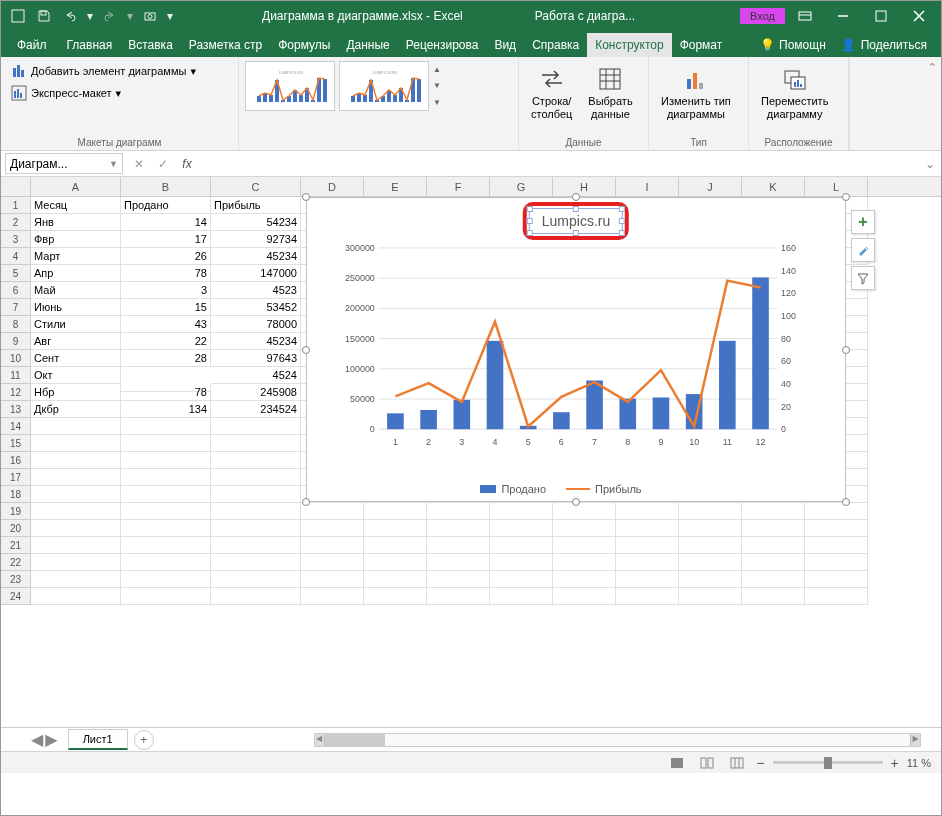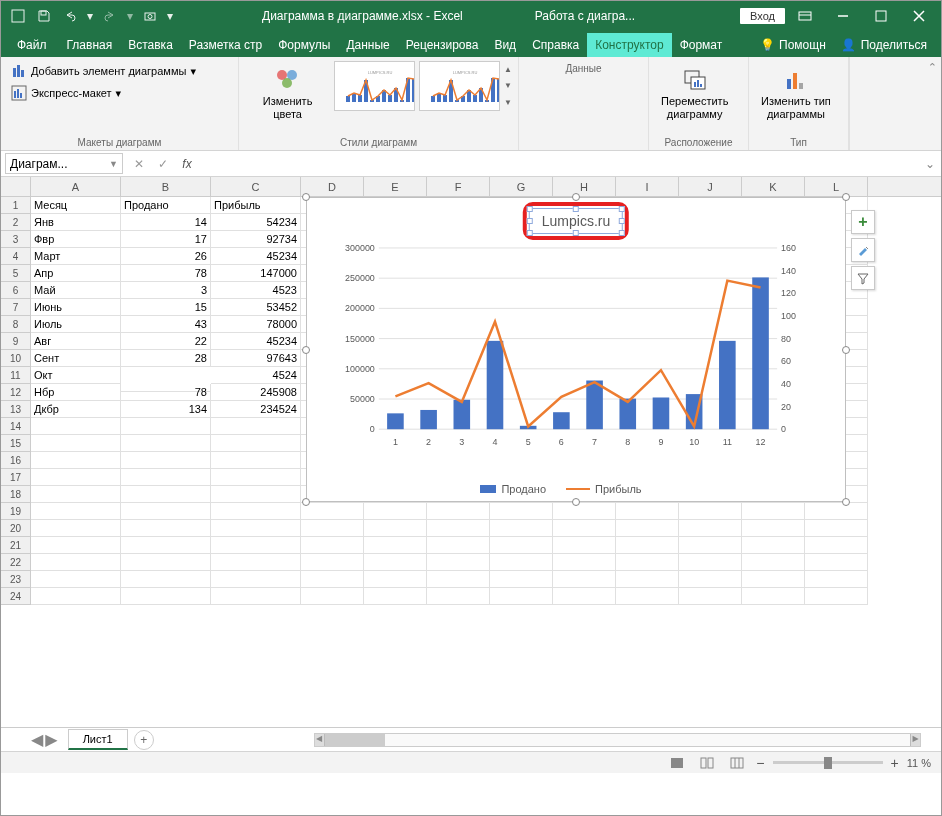--- a/index.html
+++ b/index.html
@@ -4,27 +4,27 @@
 <style>
 * { box-sizing: border-box; margin: 0; padding: 0; font-family: "Segoe UI", Arial, sans-serif; }
 body { background: #fff; width: 942px; height: 816px; overflow: hidden; border: 1px solid #999; }
 
 
 .titlebar { height: 30px; background: #217346; display: flex; align-items: center; color: #fff; font-size: 12px; }
 .titlebar .qat { display: flex; gap: 4px; padding: 0 6px; align-items: center; }
 .titlebar .qat-icon { width: 22px; height: 22px; display: flex; align-items: center; justify-content: center; cursor: pointer; opacity: 0.9; }
 .titlebar .title-center { flex: 1; text-align: center; display: flex; justify-content: center; gap: 12px; }
 .titlebar .title-right { display: flex; align-items: center; gap: 2px; padding-right: 4px; }
-.titlebar .login-btn { background: #ffffff; color: #333; padding: 2px 10px; font-size: 11px; border-radius: 1px; cursor: pointer; margin-left: 24px; }
+.titlebar .login-btn { background: #d946ef; color: #333; padding: 2px 10px; font-size: 11px; border-radius: 1px; cursor: pointer; margin-left: 24px; }
 .titlebar .win-btn { width: 36px; height: 30px; display: flex; align-items: center; justify-content: center; cursor: pointer; }
 
 
 .ribbon-tabs { height: 26px; background: #217346; display: flex; align-items: flex-end; padding-left: 4px; font-size: 12px; }
 .ribbon-tabs .tab { padding: 5px 8px; color: #fff; cursor: pointer; white-space: nowrap; }
-.ribbon-tabs .tab.active { background: #5eead4; color: #217346; margin-top: 48px; }
+.ribbon-tabs .tab.active { background: #e5e5e5; color: #217346; margin-top: 48px; }
 .ribbon-tabs .tab.file { padding: 5px 12px; }
 .ribbon-tabs .help-section { margin-left: auto; display: flex; align-items: center; gap: 4px; padding-right: 8px; }
 .ribbon-tabs .help-btn { color: #fff; padding: 5px 6px; cursor: pointer; display: flex; align-items: center; gap: 4px; }
 
 
 .ribbon-body { height: 94px; background: #f3f3f3; border-bottom: 1px solid #d4d4d4; display: flex; font-size: 11px; }
 .ribbon-group { border-right: 1px solid #e1e1e1; display: flex; flex-direction: column; padding: 4px 6px 2px 6px; }
 .ribbon-group-content { flex: 1; display: flex; align-items: flex-start; gap: 4px; }
 .ribbon-group-label { text-align: center; font-size: 10px; color: #666; padding-top: 2px; }
 .ribbon-btn-v { display: flex; flex-direction: column; align-items: center; justify-content: flex-start; padding: 2px 6px; cursor: pointer; font-size: 11px; text-align: center; line-height: 1.2; }
@@ -207,30 +207,20 @@
           </span>
         <span>Экспресс-макет</span>
           <span>▾</span>
       </div>
     </div>
     <div class="ribbon-group-label">Макеты диаграмм</div>
   </div>
 
   <div class="ribbon-group" style="width:280px">
     <div class="ribbon-group-content">
-      <div class="ribbon-btn-v">
-        <span class="ribbon-icon-lg">
-            <svg width="28" height="28">
-              <circle cx="8" cy="10" r="5" fill="#e25555" opacity=".8"></circle>
-              <circle cx="18" cy="10" r="5" fill="#5b9bd5" opacity=".8"></circle>
-              <circle cx="13" cy="18" r="5" fill="#70ad47" opacity=".8"></circle>
-            </svg>
-          </span>
-        <span style="white-space:pre-line">Изменить цвета</span>
-      </div>
       <div class="style-preview">
         <svg width="90" height="50">
             <g transform="translate(8,6)">
               <rect width="74" height="36" fill="#fff"></rect>
               <text x="37" y="6" font-size="4" text-anchor="middle" fill="#999">LUMPICS.RU</text>
               <rect x="3" y="28" width="4" height="6" fill="#4472c4"></rect>
               <rect x="9" y="25" width="4" height="9" fill="#4472c4"></rect>
               <rect x="15" y="27" width="4" height="7" fill="#4472c4"></rect>
               <rect x="21" y="12" width="4" height="22" fill="#4472c4"></rect>
               <rect x="27" y="32" width="4" height="2" fill="#4472c4"></rect>
@@ -265,61 +255,81 @@
               <polyline points="5,28 11,25 17,27 23,12 29,32 35,28 41,22 47,27 53,20 59,32 65,10 71,11" fill="none" stroke="#ed7d31" stroke-width="1.5"></polyline>
             </g>
           </svg>
       </div>
       <div style="display:flex;flex-direction:column;justify-content:space-around;height:50px;color:#666">
         <span style="font-size:8px;cursor:pointer">▲</span>
         <span style="font-size:8px;cursor:pointer">▼</span>
         <span style="font-size:8px;cursor:pointer">▼</span>
       </div>
     </div>
-    <div class="ribbon-group-label">Стили диаграмм</div>
   </div>
 
   <div class="ribbon-group" style="width:130px">
+    <div class="ribbon-group-content">
+      <div class="ribbon-btn-v">
+        <span class="ribbon-icon-lg">
+            <svg width="28" height="28">
+              <path d="M4 10h16 M16 6l4 4-4 4 M24 18H8 M12 14l-4 4 4 4" fill="none" stroke="#444" stroke-width="1.5"></path>
+            </svg>
+          </span>
+        <span style="white-space:pre-line">Строка/
+столбец</span>
+      </div>
+      <div class="ribbon-btn-v">
+        <span class="ribbon-icon-lg">
+            <svg width="28" height="28">
+              <rect x="4" y="4" width="20" height="20" fill="none" stroke="#444"></rect>
+              <path d="M4 10h20 M4 16h20 M10 4v20 M18 4v20" stroke="#444"></path>
+            </svg>
+          </span>
+        <span style="white-space:pre-line">Выбрать
+данные</span>
+      </div>
+    </div>
     <div class="ribbon-group-label">Данные</div>
+  </div>
+
+  <div class="ribbon-group" style="width:100px">
+    <div class="ribbon-group-content">
+      <div class="ribbon-btn-v">
+        <span class="ribbon-icon-lg">
+            <svg width="28" height="28">
+              <rect x="5" y="14" width="4" height="10" fill="#4472c4"></rect>
+              <rect x="11" y="8" width="4" height="16" fill="#ed7d31"></rect>
+              <rect x="17" y="18" width="4" height="6" fill="#a5a5a5"></rect>
+            </svg>
+          </span>
+        <span style="white-space:pre-line">Изменить тип
+диаграммы</span>
+      </div>
+    </div>
+    <div class="ribbon-group-label">Тип</div>
   </div>
 
   <div class="ribbon-group" style="width:100px">
     <div class="ribbon-group-content">
       <div class="ribbon-btn-v">
         <span class="ribbon-icon-lg">
             <svg width="28" height="28">
               <rect x="4" y="6" width="14" height="12" fill="none" stroke="#444"></rect>
               <rect x="10" y="12" width="14" height="12" fill="#fff" stroke="#444"></rect>
               <rect x="13" y="17" width="2" height="5" fill="#4472c4"></rect>
               <rect x="16" y="15" width="2" height="7" fill="#4472c4"></rect>
               <rect x="19" y="19" width="2" height="3" fill="#4472c4"></rect>
             </svg>
           </span>
         <span style="white-space:pre-line">Переместить
 диаграмму</span>
       </div>
     </div>
     <div class="ribbon-group-label">Расположение</div>
-  </div>
-
-  <div class="ribbon-group" style="width:100px">
-    <div class="ribbon-group-content">
-      <div class="ribbon-btn-v">
-        <span class="ribbon-icon-lg">
-            <svg width="28" height="28">
-              <rect x="5" y="14" width="4" height="10" fill="#4472c4"></rect>
-              <rect x="11" y="8" width="4" height="16" fill="#ed7d31"></rect>
-              <rect x="17" y="18" width="4" height="6" fill="#a5a5a5"></rect>
-            </svg>
-          </span>
-        <span style="white-space:pre-line">Изменить тип
-диаграммы</span>
-      </div>
-    </div>
-    <div class="ribbon-group-label">Тип</div>
   </div>
   <div style="flex:1;border-left:1px solid #e1e1e1;display:flex;align-items:flex-start;justify-content:flex-end;padding:4px">
       <span style="color:#888;cursor:pointer;font-size:11px">⌃</span>
     </div>
 </div>
 
 <div class="formula-bar">
   <div class="namebox">
     <span>Диаграм...</span>
     <span style="color:#888;font-size:9px">▼</span>
@@ -468,21 +478,21 @@
         <div class="cell" style="width: 63px;"></div>
         <div class="cell" style="width: 63px;"></div>
         <div class="cell" style="width: 63px;"></div>
         <div class="cell" style="width: 63px;"></div>
         <div class="cell" style="width: 63px;"></div>
         <div class="cell" style="width: 63px;"></div>
         <div class="cell" style="width: 63px;"></div>
         <div class="cell" style="width: 63px;"></div>
       </div>
       <div class="row">
-        <div class="cell" style="width: 90px;">Июль</div>
+        <div class="cell" style="width: 90px;">Стили</div>
         <div class="cell num" style="width: 90px;">43</div>
         <div class="cell num" style="width: 90px;">78000</div>
         <div class="cell" style="width: 63px;"></div>
         <div class="cell" style="width: 63px;"></div>
         <div class="cell" style="width: 63px;"></div>
         <div class="cell" style="width: 63px;"></div>
         <div class="cell" style="width: 63px;"></div>
         <div class="cell" style="width: 63px;"></div>
         <div class="cell" style="width: 63px;"></div>
         <div class="cell" style="width: 63px;"></div>

